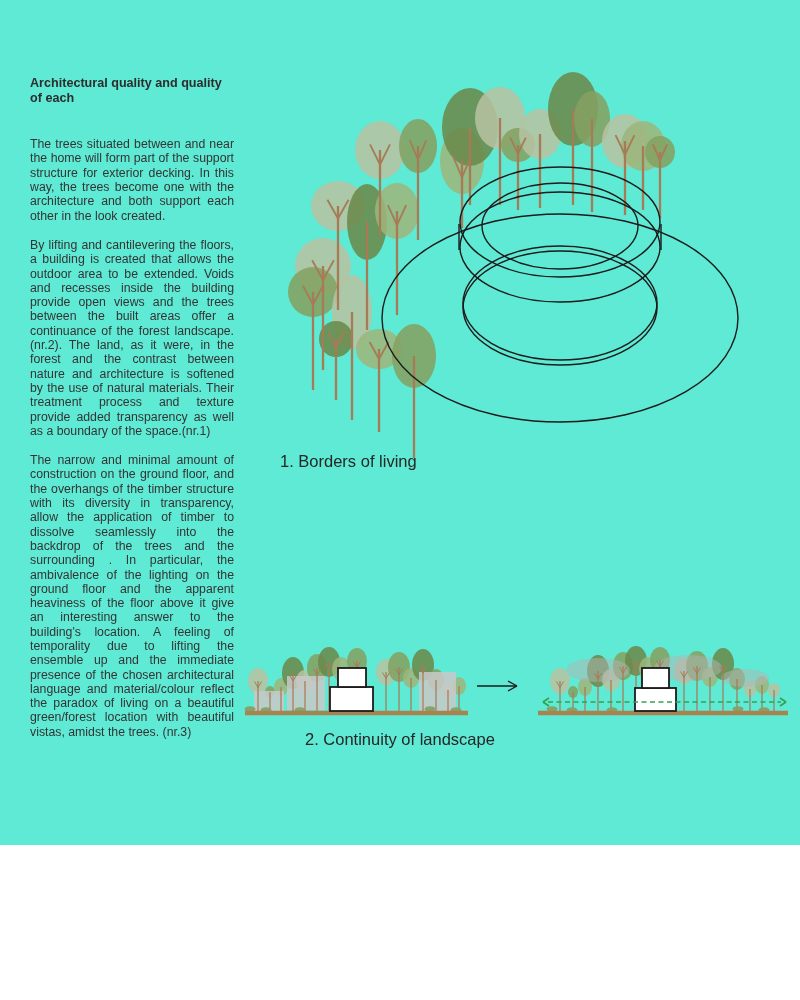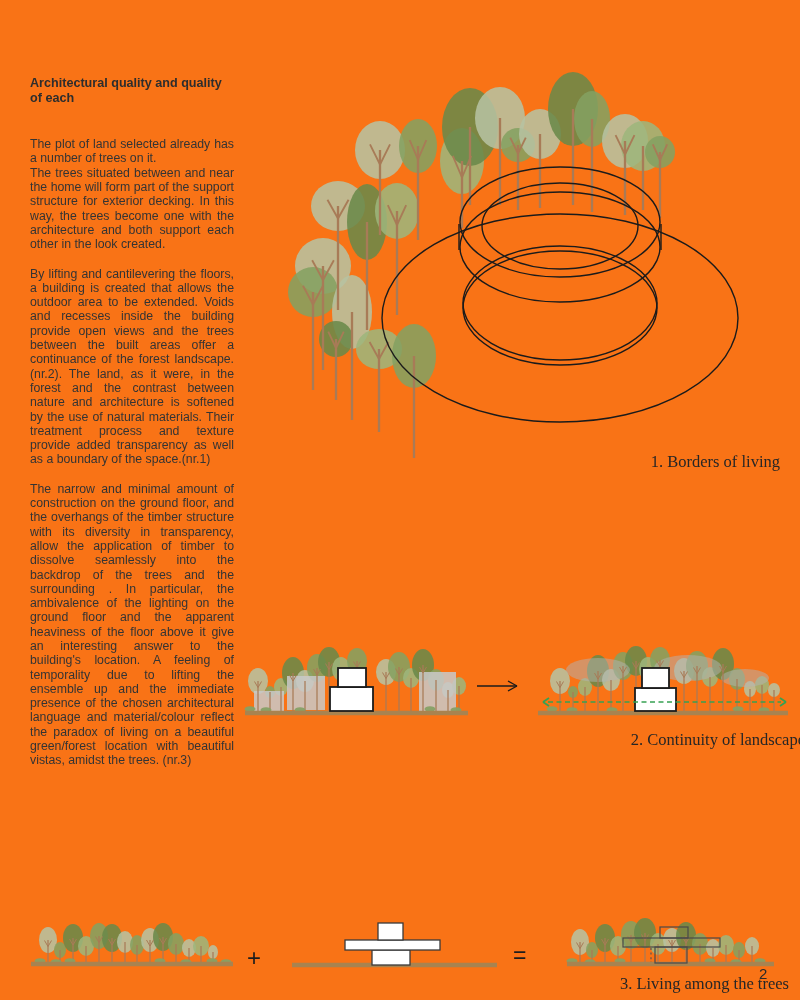--- a/index.html
+++ b/index.html
@@ -1,46 +1,45 @@
 <!DOCTYPE html>
 <html><head>
 <meta charset="utf-8">
 <style>
   html,body{margin:0;padding:0;background:#ffffff;}
-  .page{position:relative;width:800px;height:1000px;background:#f97316;overflow:hidden;
+  .page{position:relative;width:800px;height:845px;background:#5eead4;overflow:hidden;
         font-family:"Liberation Sans",sans-serif;}
   .text-col{position:absolute;left:30px;top:76px;width:204px;color:#343434;
             font-size:12.3px;line-height:14.3px;text-align:justify;}
   .text-col .heading{font-weight:bold;font-size:12.6px;line-height:14.6px;color:#2d2d2d;
             margin:0 0 32px 0;text-align:left;}
   .pgroup{margin:0 0 15px 0;}
   .pgroup p{margin:0;}
   svg.fig{position:absolute;overflow:visible;}
-  .fig-label{position:absolute;width:500px;text-align:right;font-size:16.5px;color:#262626;font-family:Liberation Serif, serif;}
+  .fig-label{position:absolute;width:500px;text-align:left;font-size:16.5px;color:#262626;}
   #lbl1{left:280px;top:452px;}
   #lbl2{left:305px;top:730px;}
   #lbl3{left:289px;top:974px;}
   .sym{position:absolute;color:#1d1d1d;}
   #plus-sign{left:247px;top:944px;font-size:24px;}
   #equals-sign{left:513px;top:942px;font-size:23px;}
   #page-number{position:absolute;left:759px;top:965px;font-size:15px;color:#2a2a2a;}
 </style>
 </head>
 <body>
 
 <div class="page">
 
   <div class="text-col">
     <div class="heading">
         <div>Architectural quality and quality</div>
         <div>of each</div>
       </div>
     <div id="paragraphs">
         <div class="pgroup">
-          <p>The plot of land selected already has a number of trees on it.</p>
           <p>The trees situated between and near the home will form part of the support structure for exterior decking. In this way, the trees become one with the architecture and both support each other in the look created.</p>
         </div>
         <div class="pgroup">
           <p>By lifting and cantilevering the floors, a building is created that allows the outdoor area to be extended. Voids and recesses inside the building provide open views and the trees between the built areas offer a continuance of the forest landscape. (nr.2). The land, as it were, in the forest and the contrast between nature and architecture is softened by the use of natural materials. Their treatment process and texture provide added transparency as well as a boundary of the space.(nr.1)</p>
         </div>
         <div class="pgroup">
           <p>The narrow and minimal amount of construction on the ground floor, and the overhangs of the timber structure with its diversity in transparency, allow the application of timber to dissolve seamlessly into the backdrop of the trees and the surrounding . In particular, the ambivalence of the lighting on the ground floor and the apparent heaviness of the floor above it give an interesting answer to the building's location. A feeling of temporality due to lifting the ensemble up and the immediate presence of the chosen architectural language and material/colour reflect the paradox of living on a beautiful green/forest location with beautiful vistas, amidst the trees. (nr.3)</p>
         </div>
       </div>
   </div>

